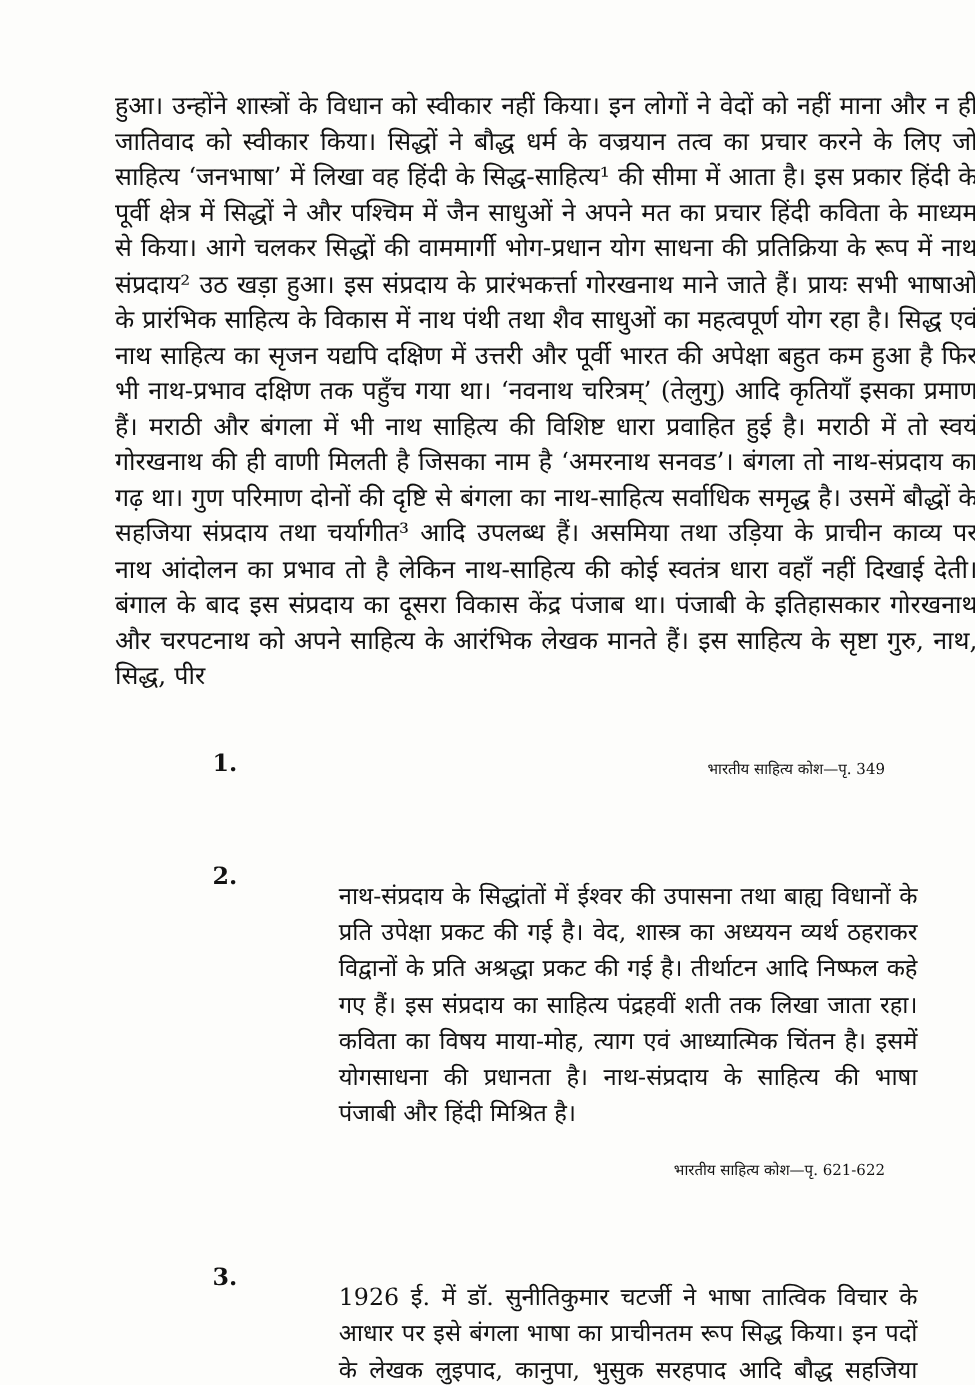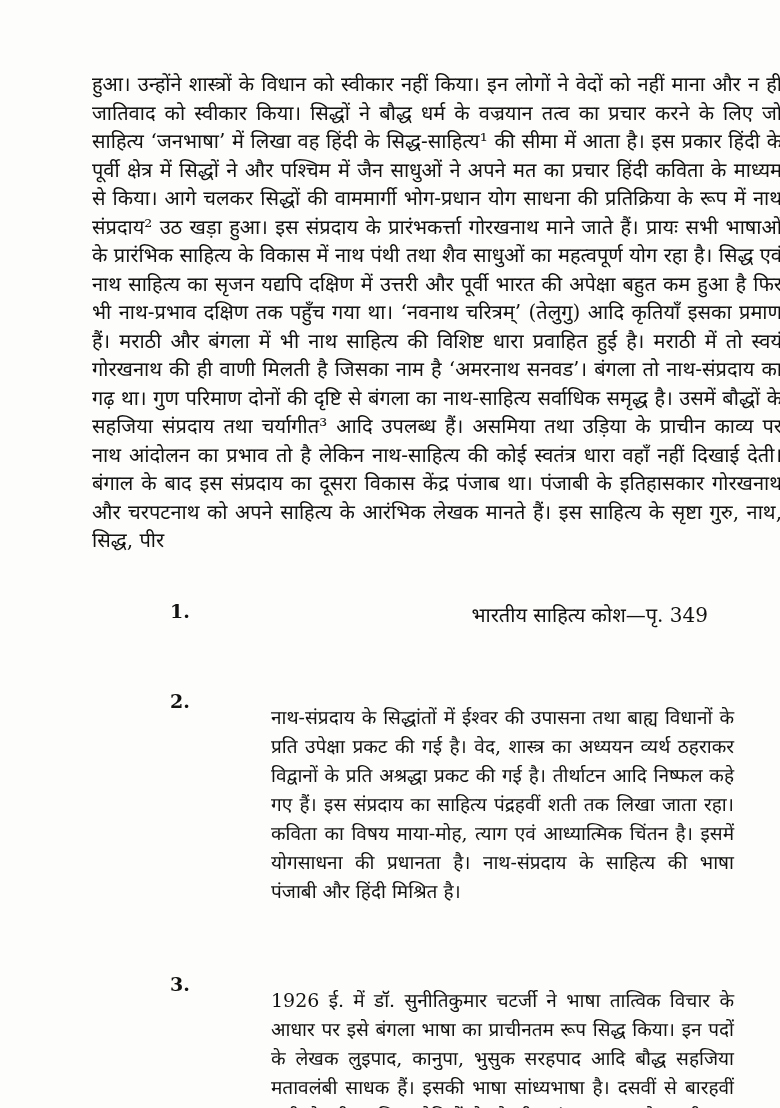--- a/index.html
+++ b/index.html
@@ -41,21 +41,21 @@
     flex: 1;
     min-width: 0;
   }
   .fn-text {
     font-size: 19px;
     line-height: 29px;
     text-align: justify;
     text-justify: inter-word;
   }
   .fn-cite {
-    font-size: 20px;
+    font-size: 12px;
     line-height: 29px;
     text-align: right;
     padding-right: 26px;
     margin-top: 4px;
     margin-bottom: 9px;
   }
 </style>
 </head>
 <body>
 
@@ -69,20 +69,21 @@
       <span class="fn-num">1.</span>
       <div class="fn-body">
         <p class="fn-cite">भारतीय साहित्य कोश—पृ. 349</p>
       </div>
     </div>
 
     <div class="footnote">
       <span class="fn-num">2.</span>
       <div class="fn-body">
         <p class="fn-text">नाथ-संप्रदाय के सिद्धांतों में ईश्वर की उपासना तथा बाह्य विधानों के प्रति उपेक्षा प्रकट की गई है। वेद, शास्त्र का अध्ययन व्यर्थ ठहराकर विद्वानों के प्रति अश्रद्धा प्रकट की गई है। तीर्थाटन आदि निष्फल कहे गए हैं। इस संप्रदाय का साहित्य पंद्रहवीं शती तक लिखा जाता रहा। कविता का विषय माया-मोह, त्याग एवं आध्यात्मिक चिंतन है। इसमें योगसाधना की प्रधानता है। नाथ-संप्रदाय के साहित्य की भाषा पंजाबी और हिंदी मिश्रित है।</p>
+        <p class="fn-cite">भारतीय साहित्य कोश—पृ. 621-622</p>
       </div>
     </div>
 
     <div class="footnote">
       <span class="fn-num">3.</span>
       <div class="fn-body">
         <p class="fn-text">1926 ई. में डॉ. सुनीतिकुमार चटर्जी ने भाषा तात्विक विचार के आधार पर इसे बंगला भाषा का प्राचीनतम रूप सिद्ध किया। इन पदों के लेखक लुइपाद, कानुपा, भुसुक सरहपाद आदि बौद्ध सहजिया मतावलंबी साधक हैं। इसकी भाषा सांध्यभाषा है। दसवीं से बारहवीं शती के बीच रचित योगियों के ये गीत बंगला भाषा के प्राचीनतम उदाहरण हैं।</p>
       </div>
     </div>
 

